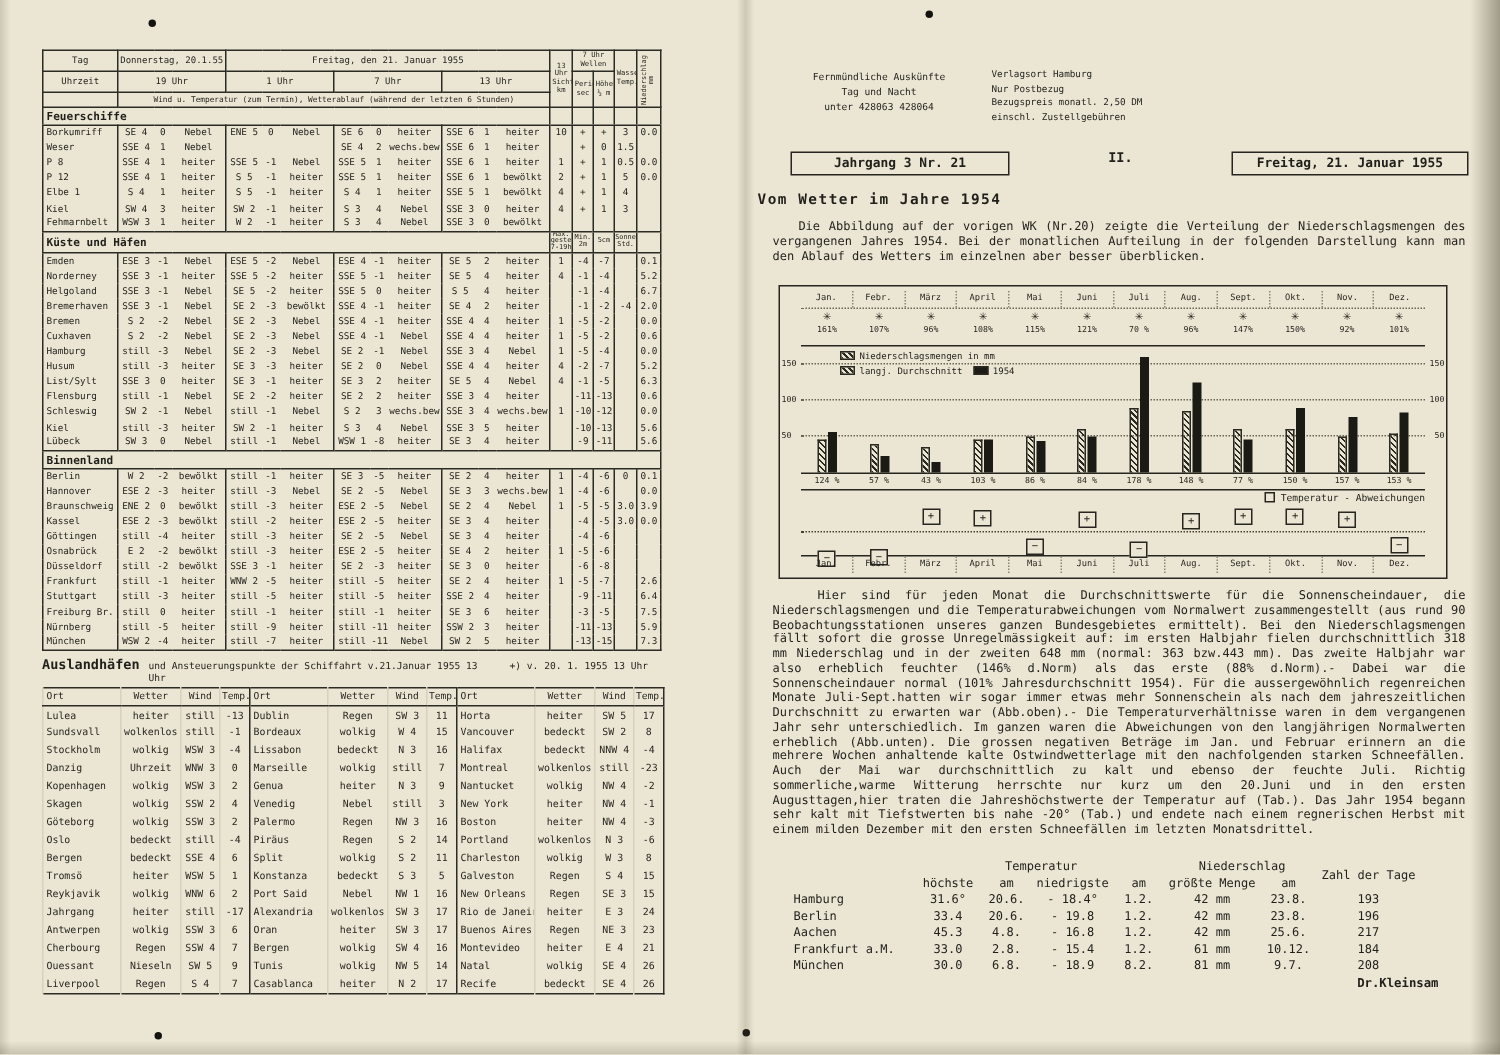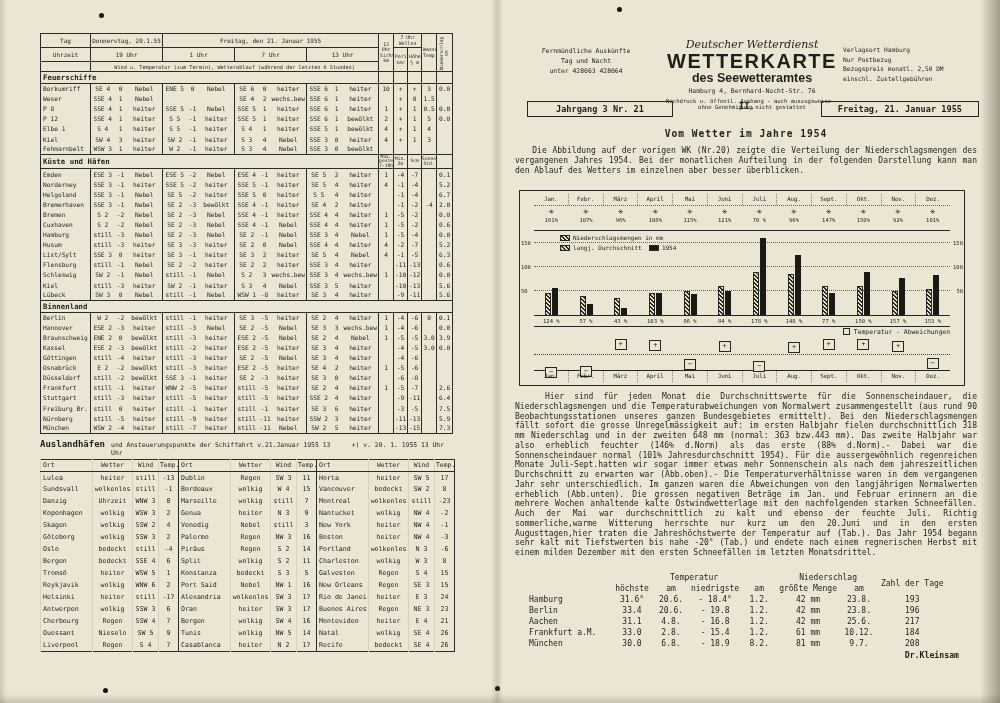--- a/index.html
+++ b/index.html
@@ -13,21 +13,21 @@
     background:linear-gradient(90deg,rgba(90,84,62,0) 0%,rgba(90,84,62,.20) 50%,rgba(90,84,62,0) 100%);}
   .edge-r{position:absolute;top:0;bottom:0;right:0;width:20px;pointer-events:none;
     background:linear-gradient(90deg,rgba(70,64,46,0),rgba(70,64,46,.45));}
   .edge-b{position:absolute;left:0;right:0;bottom:0;height:9px;pointer-events:none;
     background:linear-gradient(180deg,rgba(70,64,46,0),rgba(70,64,46,.22));}
   .edge-l{position:absolute;top:0;bottom:0;left:0;width:7px;pointer-events:none;
     background:linear-gradient(270deg,rgba(70,64,46,0),rgba(70,64,46,.18));}
   .dot{position:absolute;width:5px;height:5px;border-radius:50%;background:#14130f}
 
   
-  .page-left{position:absolute;left:40px;top:33px;width:404px}
+  .page-left{position:absolute;left:28px;top:33px;width:404px}
   table{border-collapse:collapse}
   .wx{width:100%;table-layout:fixed;border:1px solid #2b2a23;font-size:6.2px}
   .wx th,.wx td{padding:0 1px;overflow:hidden;white-space:nowrap;text-align:center;font-weight:normal}
   .wx thead th{border:1px solid #2b2a23;font-size:6px;height:13px}
   .wx thead th.sm{white-space:normal;font-size:4.8px;line-height:1.1}
   .wx thead th.vert{writing-mode:vertical-rl;transform:rotate(180deg);font-size:4.6px;white-space:normal;line-height:1}
   .wx thead th.note{font-size:5.2px;height:9px}
   .wx tbody tr{height:10.1px}
   .wx tbody td:first-child{text-align:left;padding-left:2px}
   .wx tbody td:nth-child(2),.wx tbody td:nth-child(5),.wx tbody td:nth-child(8),
@@ -58,21 +58,21 @@
   .brand-script{font-family:"DejaVu Serif",serif;font-style:italic;font-size:11px}
   .brand-main{font-family:"Liberation Sans",sans-serif;font-weight:bold;font-size:20px;letter-spacing:1.5px;line-height:1.05}
   .brand-sub{font-family:"Liberation Sans",sans-serif;font-weight:bold;font-size:12.5px;line-height:1.05}
   .brand-addr{font-size:6.4px;margin-top:2px}
   .brand-notice{font-size:5.6px;margin-top:3px}
   .rp-pub{width:138px;font-size:6.2px;line-height:1.55;padding-top:7px;text-align:left}
   .rp-issue{position:absolute;top:101px;left:22px;right:8px;display:flex;}
   .issue-box{border:1px solid #26251f;padding:2px 28px;font-weight:bold;font-size:8.6px;background:transparent}
   .pageno{flex:1;text-align:center;font-size:9px;font-weight:bold}
   .date-box{border:1px solid #26251f;padding:2px 16px;font-weight:bold;font-size:8.6px}
-  .rp-title{position:absolute;top:128px;left:0;right:0;text-align:center;
+  .rp-title{position:absolute;top:128px;left:0;right:0;
     font-size:9.6px;font-weight:bold;letter-spacing:1px}
   .para{position:absolute;left:10px;right:10px;font-size:8px;line-height:1.22;
     text-align:justify;white-space:pre-wrap;margin:0}
   #para1{top:146px}
   #para2{top:392px}
 
   
   .chart{position:absolute;top:190px;left:14px;right:22px;height:196px;
     border:1px solid #26251f;padding:3px 14px 0 14px;box-sizing:border-box}
   .strip{display:flex}
@@ -902,20 +902,34 @@
           <td>Bordeaux</td>
           <td>wolkig</td>
           <td>W 4</td>
           <td>15</td>
           <td>Vancouver</td>
           <td>bedeckt</td>
           <td>SW 2</td>
           <td>8</td>
         </tr>
         <tr>
+          <td>Stockholm</td>
+          <td>wolkig</td>
+          <td>WSW 3</td>
+          <td>-4</td>
+          <td>Lissabon</td>
+          <td>bedeckt</td>
+          <td>N 3</td>
+          <td>16</td>
+          <td>Halifax</td>
+          <td>bedeckt</td>
+          <td>NNW 4</td>
+          <td>-4</td>
+        </tr>
+        <tr>
           <td>Danzig</td>
           <td>Uhrzeit</td>
           <td>WNW 3</td>
           <td>0</td>
           <td>Marseille</td>
           <td>wolkig</td>
           <td>still</td>
           <td>7</td>
           <td>Montreal</td>
           <td>wolkenlos</td>
@@ -1014,21 +1028,21 @@
           <td>Port Said</td>
           <td>Nebel</td>
           <td>NW 1</td>
           <td>16</td>
           <td>New Orleans</td>
           <td>Regen</td>
           <td>SE 3</td>
           <td>15</td>
         </tr>
         <tr>
-          <td>Helsinki</td>
+          <td>Jahrgang</td>
           <td>heiter</td>
           <td>still</td>
           <td>-17</td>
           <td>Alexandria</td>
           <td>wolkenlos</td>
           <td>SW 3</td>
           <td>17</td>
           <td>Rio de Janeiro</td>
           <td>heiter</td>
           <td>E 3</td>
@@ -1094,27 +1108,20 @@
   </table>
 </div>
 
 <div class="page-right">
 
   <div class="rp-header">
     <div class="rp-phone">
       <div>Fernmündliche Auskünfte</div>
       <div>Tag und Nacht</div>
       <div>unter 428063  428064</div>
-    </div>
-    <div class="rp-brand">
-      <div class="brand-script">Deutscher Wetterdienst</div>
-      <div class="brand-main">WETTERKARTE</div>
-      <div class="brand-sub">des Seewetteramtes</div>
-      <div class="brand-addr">Hamburg 4, Bernhard-Nocht-Str. 76</div>
-      <div class="brand-notice">Nachdruck u. öffentl. Aushang - auch auszugsweise - ohne Genehmigung nicht gestattet</div>
     </div>
     <div class="rp-pub">
       <div>Verlagsort Hamburg</div>
       <div>Nur Postbezug</div>
       <div>Bezugspreis monatl. 2,50 DM</div>
       <div>einschl. Zustellgebühren</div>
     </div>
   </div>
 
   <div class="rp-issue">
@@ -1371,21 +1378,21 @@
           <td>33.4</td>
           <td>20.6.</td>
           <td>- 19.8</td>
           <td>1.2.</td>
           <td>42 mm</td>
           <td>23.8.</td>
           <td>196</td>
         </tr>
         <tr>
           <td>Aachen</td>
-          <td>31.1</td>
+          <td>45.3</td>
           <td>4.8.</td>
           <td>- 16.8</td>
           <td>1.2.</td>
           <td>42 mm</td>
           <td>25.6.</td>
           <td>217</td>
         </tr>
         <tr>
           <td>Frankfurt a.M.</td>
           <td>33.0</td>

